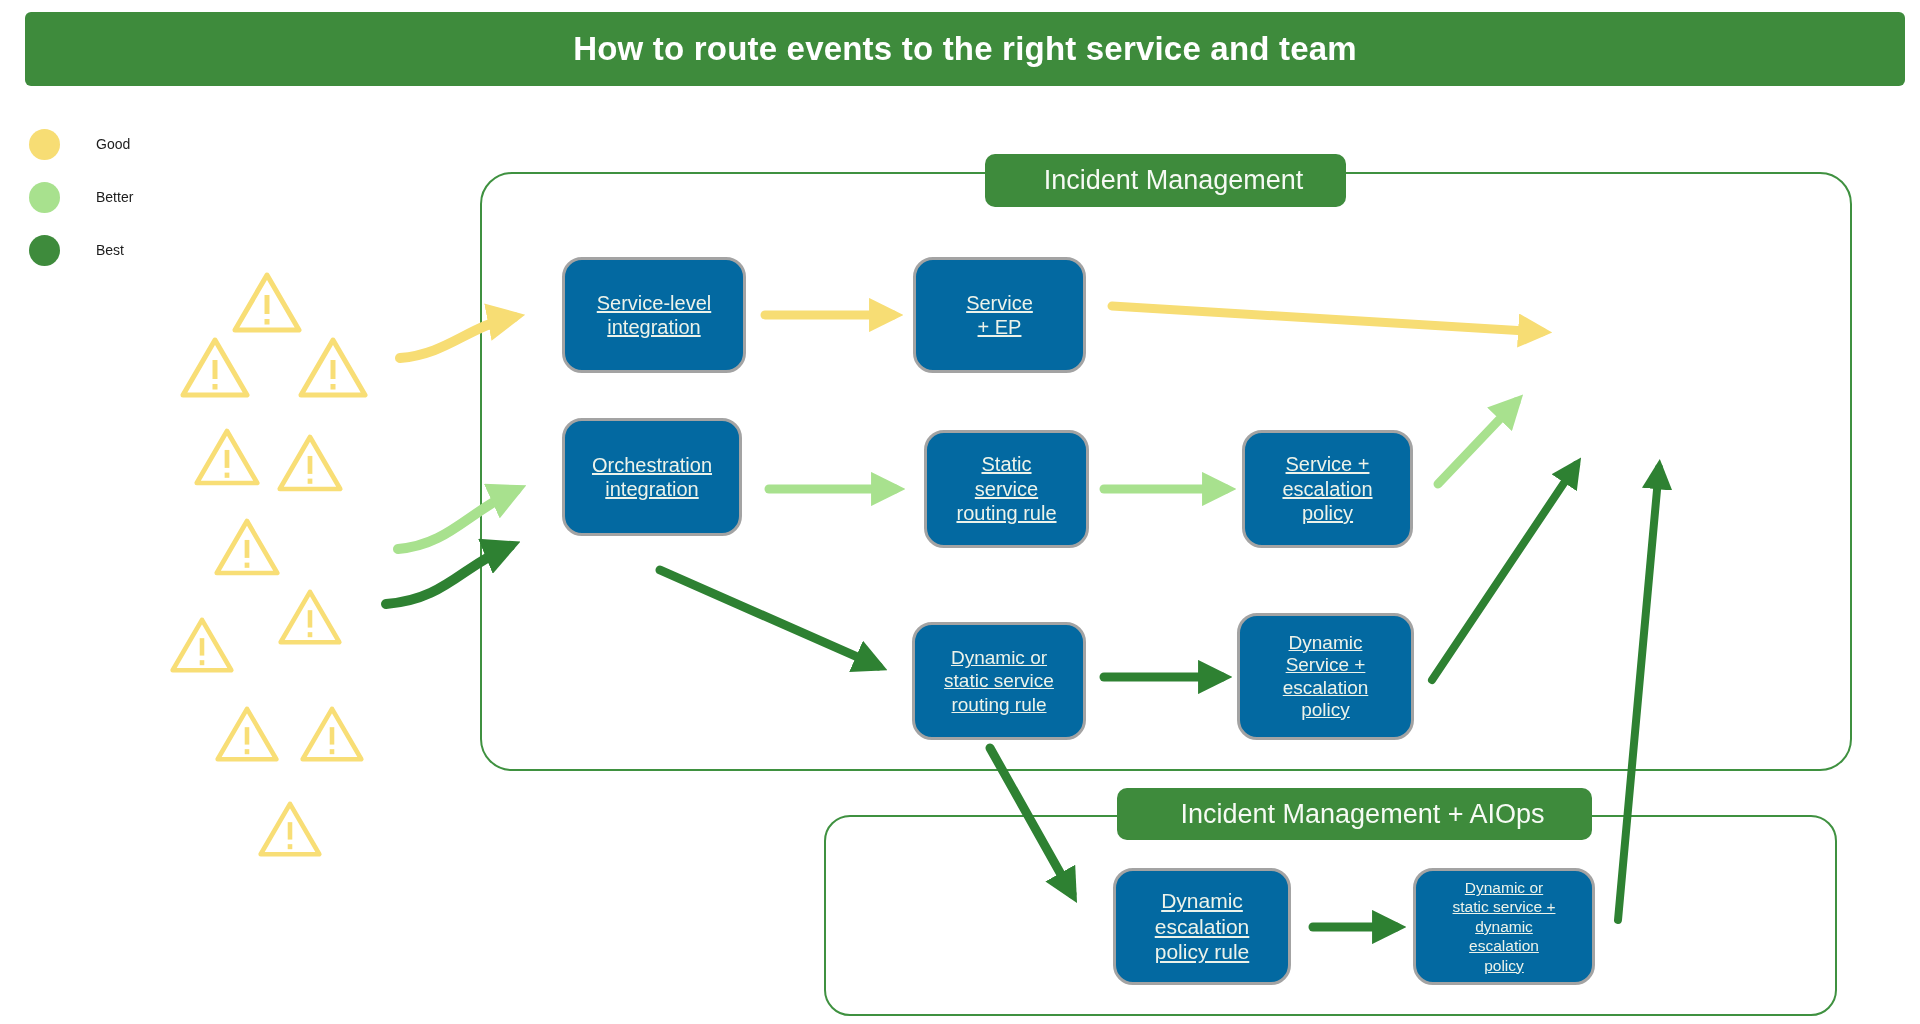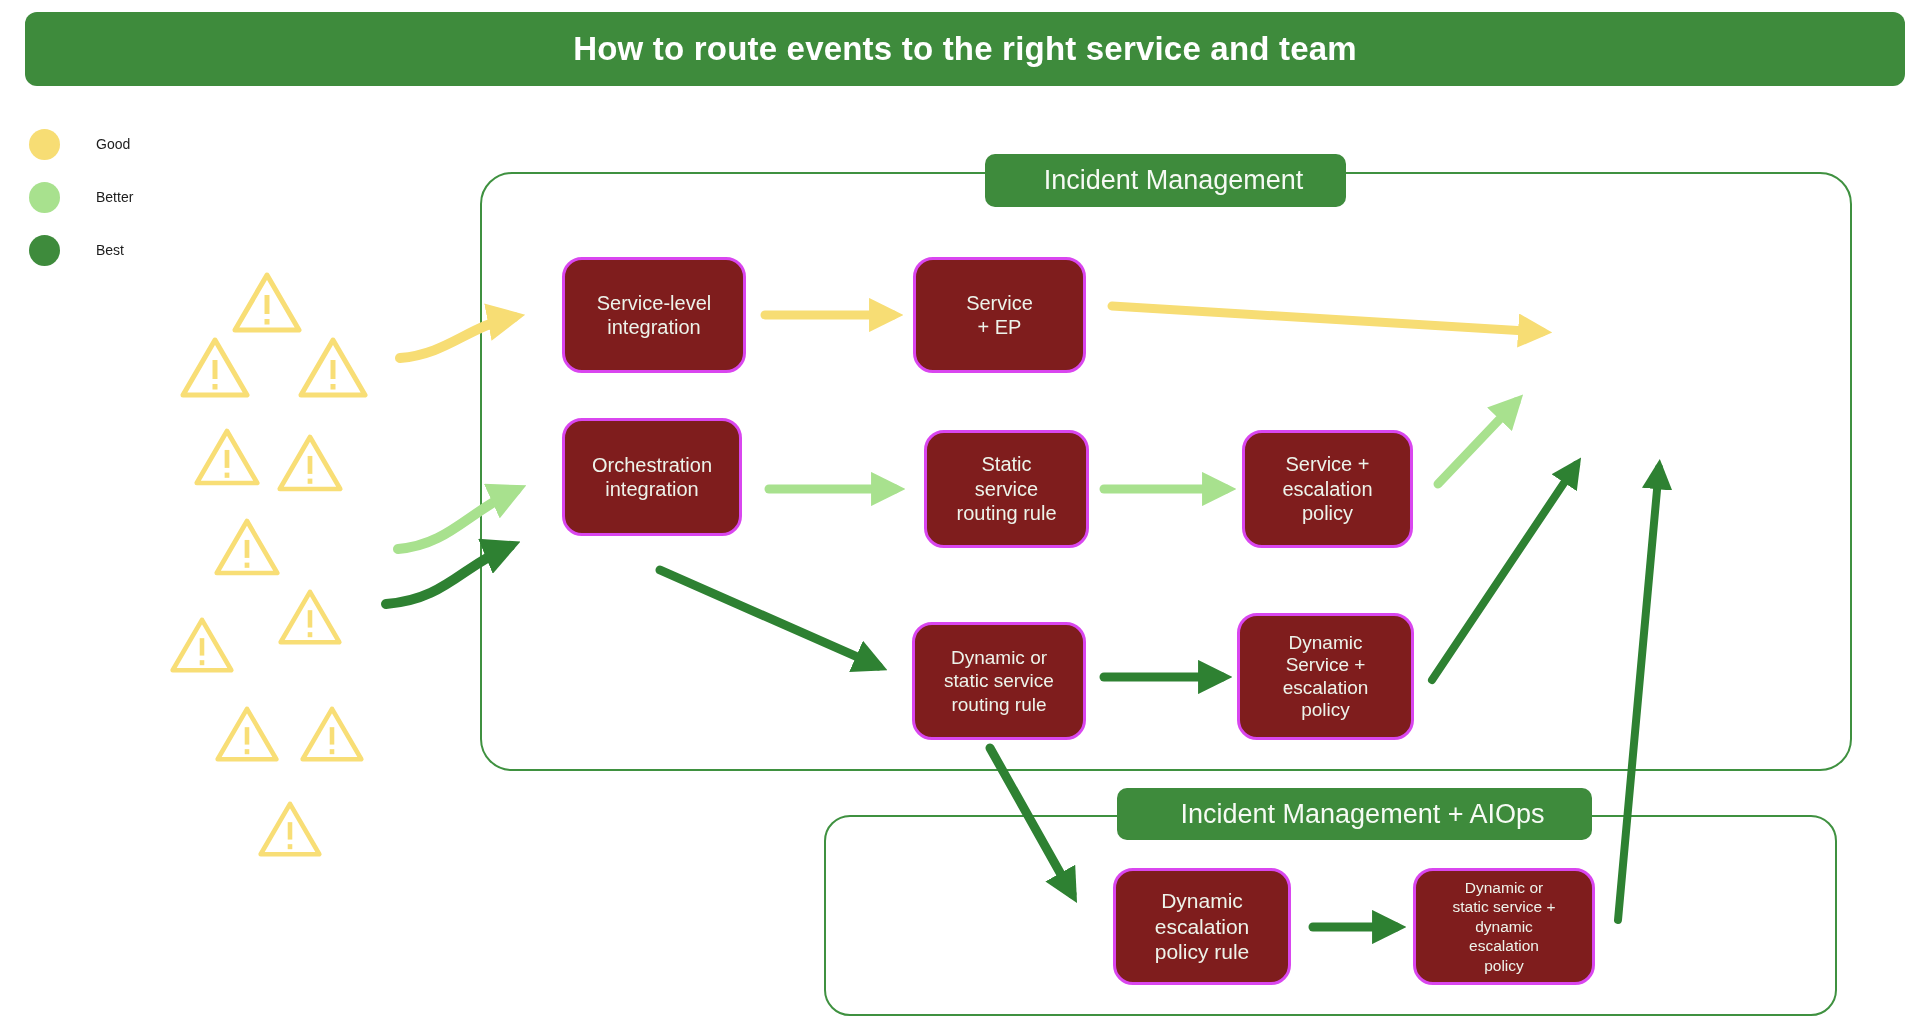--- a/index.html
+++ b/index.html
@@ -3,21 +3,21 @@
 <meta charset="utf-8">
 <style>
   html,body{margin:0;padding:0;background:#ffffff;}
   .stage{
     position:relative;width:1920px;height:1024px;overflow:hidden;background:#ffffff;
     font-family:"Liberation Sans","DejaVu Sans",sans-serif;
   }
   
   .banner{
     position:absolute;left:25px;top:12px;width:1880px;height:74px;
-    background:#3e8b3c;border-radius:12px;
+    background:#3e8b3c;border-radius:6px;
     display:flex;align-items:center;justify-content:center;
   }
   .banner span{color:#ffffff;font-size:33px;font-weight:bold;letter-spacing:.2px;}
   
   .legend{position:absolute;left:29px;top:126px;}
   .legend-row{display:flex;align-items:center;height:36px;margin-bottom:17px;}
   .legend-dot{width:31px;height:31px;border-radius:50%;margin-right:36px;flex:0 0 auto;}
   .legend-label{font-size:14px;color:#1c1c1c;}
   
   .container{position:absolute;background:transparent;border:2px solid #3f9140;z-index:1;}
@@ -25,24 +25,25 @@
   .container.aiops{left:824px;top:815px;width:1009px;height:197px;border-radius:26px;}
   .badge{
     position:absolute;background:#3e8b3c;border-radius:10px;z-index:3;
     display:flex;align-items:center;justify-content:center;
     color:#f6faf4;font-size:27px;padding-left:16px;
   }
   .badge.im-badge{left:985px;top:154px;width:345px;height:53px;}
   .badge.aiops-badge{left:1117px;top:788px;width:459px;height:52px;}
   
   .node{
-    position:absolute;background:#7f1d1d;border:3px solid #d946ef;border-radius:20px;
+    position:absolute;background:#0369a1;border:3px solid #a3a3a3;border-radius:20px;
     display:flex;align-items:center;justify-content:center;text-align:center;
     color:#edf3ea;font-size:20px;line-height:1.22;white-space:pre-line;z-index:2;
     box-sizing:border-box;
+    text-decoration:underline;
   }
   .n-sli{left:562px;top:257px;width:184px;height:116px;}
   .n-sep{left:913px;top:257px;width:173px;height:116px;}
   .n-orc{left:562px;top:418px;width:180px;height:118px;}
   .n-ssr{left:924px;top:430px;width:165px;height:118px;}
   .n-sesc{left:1242px;top:430px;width:171px;height:118px;}
   .n-dsr{left:912px;top:622px;width:174px;height:118px;font-size:19px;}
   .n-desc{left:1237px;top:613px;width:177px;height:127px;font-size:19px;line-height:1.18;}
   .n-inc{left:1558px;top:290px;width:177px;height:112px;font-size:22px;}
   .n-depr{left:1113px;top:868px;width:178px;height:117px;font-size:21px;}

